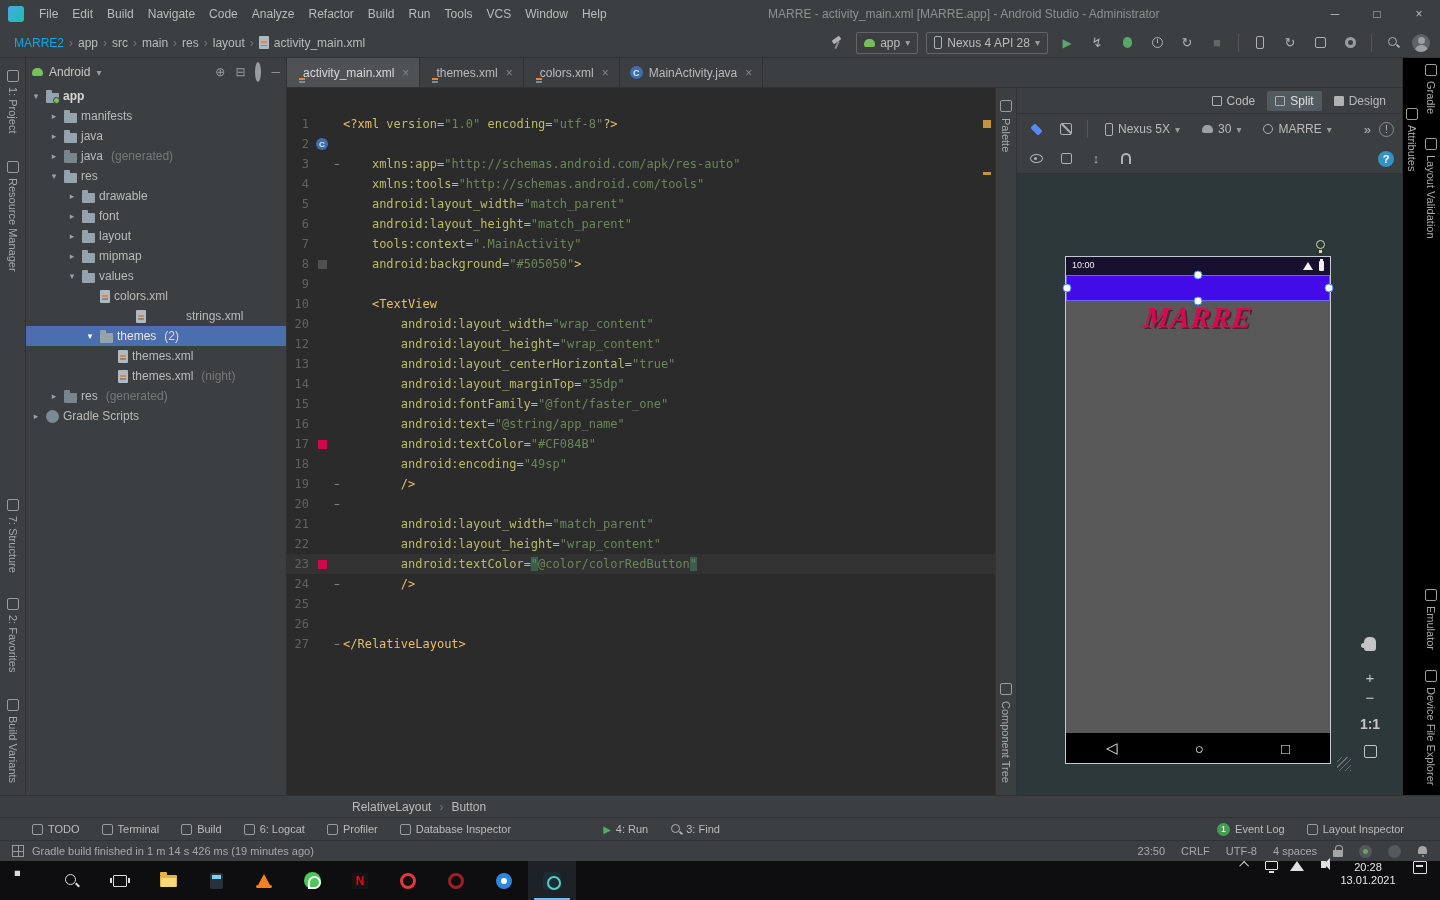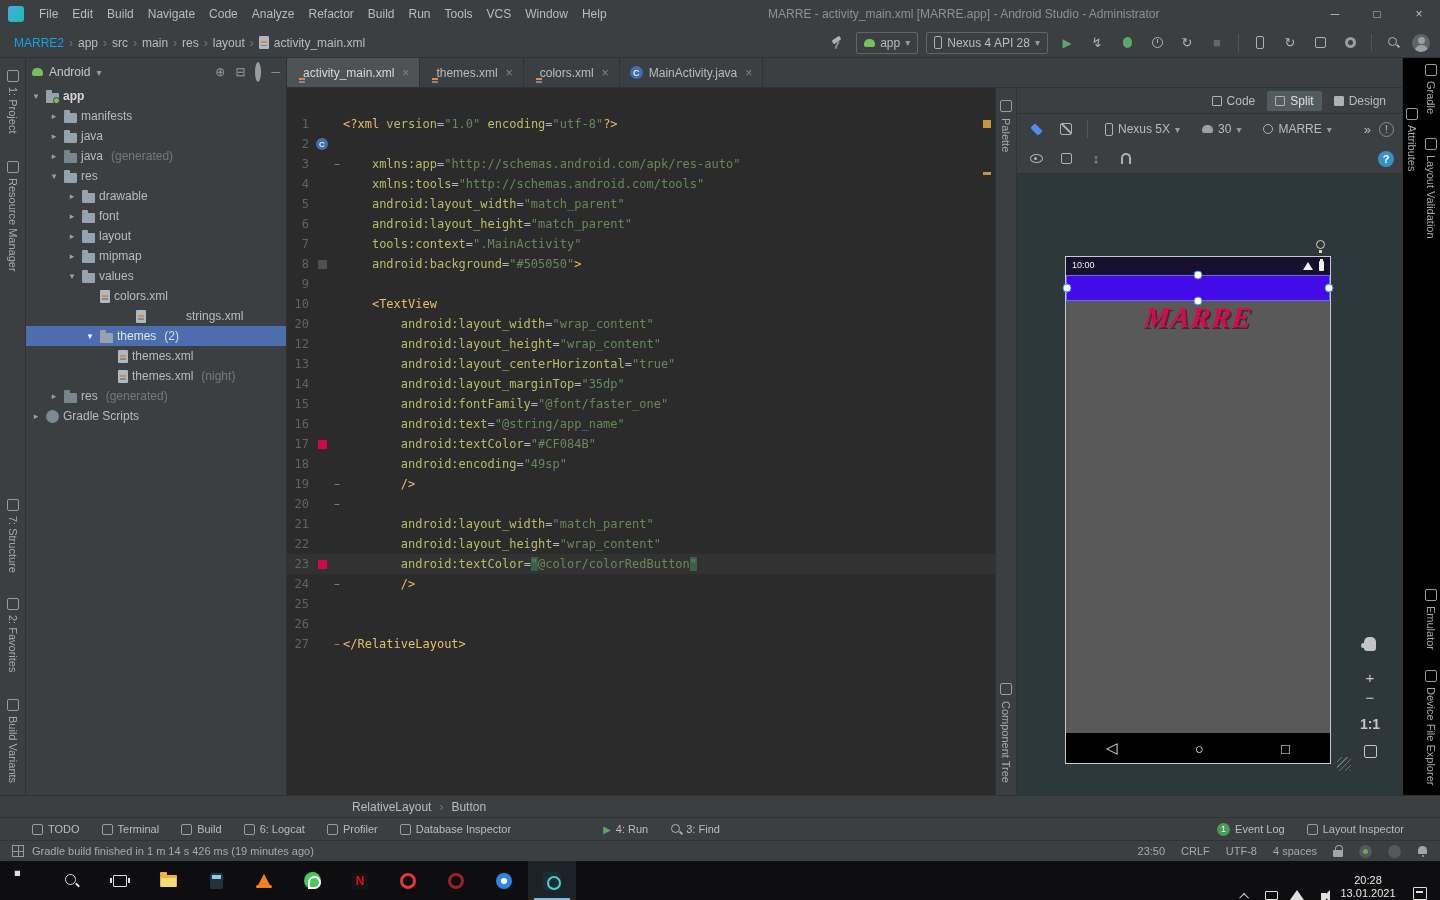--- a/index.html
+++ b/index.html
@@ -219,21 +219,21 @@
   .tbi-vlc::after{content:"";position:absolute;left:-8px;top:11px;width:16px;height:2.5px;background:#F4801F;border-radius:2px}
   .tbi-whatsapp{position:relative;width:17px;height:17px;border-radius:50%;background:#4AC959}
   .tbi-whatsapp::before{content:"";position:absolute;left:4px;top:4px;width:9px;height:9px;border:2px solid #fff;border-radius:50% 50% 50% 0}
   .tbi-netflix{width:16px;height:16px;background:#141414;color:#E50914;font-weight:bold;font-size:12px;display:flex;align-items:center;justify-content:center}
   .tbi-opera{width:16px;height:16px;border:3px solid #E0383E;border-radius:50%}
   .tbi-opera-beta{position:relative;width:16px;height:16px;border:3px solid #9E1F26;border-radius:50%}
   .tbi-blue-circle-app{position:relative;width:16px;height:16px;border-radius:50%;background:#2E86DE}
   .tbi-blue-circle-app::before{content:"";position:absolute;left:5px;top:5px;width:6px;height:6px;border-radius:50%;background:#fff}
   .tbi-android-studio{position:relative;width:18px;height:18px;border-radius:4px;background:#1E2B38}
   .tbi-android-studio::before{content:"";position:absolute;left:4px;top:4px;width:10px;height:10px;border:2px solid #4DD4C2;border-radius:50%}
-  #tb-tray{margin-left:auto;display:flex;align-items:flex-end;color:#E6E6E6}
+  #tb-tray{margin-left:auto;display:flex;align-items:flex-start;color:#E6E6E6}
   .tray-cell{width:26px;display:flex;align-items:center;justify-content:center}
   .tr-chev{width:7px;height:7px;border-left:1.5px solid #E0E0E0;border-top:1.5px solid #E0E0E0;transform:rotate(45deg) translateY(2px)}
   .tr-monitor{width:13px;height:9px;border:1.5px solid #E0E0E0;border-radius:1px;position:relative}
   .tr-monitor::after{content:"";position:absolute;left:3px;top:9px;width:5px;height:1.5px;background:#E0E0E0}
   .tr-wifi{width:0;height:0;border-left:7px solid transparent;border-right:7px solid transparent;border-bottom:10px solid #E0E0E0}
   .tr-vol{position:relative;width:5px;height:7px;background:#E0E0E0}
   .tr-vol::before{content:"";position:absolute;left:3px;top:-3px;border-top:6px solid transparent;border-bottom:6px solid transparent;border-right:6px solid #E0E0E0}
   #tray-clock{width:64px;text-align:center;font-size:11px;line-height:13px}
   .tr-action{width:14px;height:13px;border:1.5px solid #E0E0E0;border-radius:1px;position:relative}
   .tr-action::before{content:"";position:absolute;left:2px;top:3px;width:7px;height:1.5px;background:#E0E0E0}

